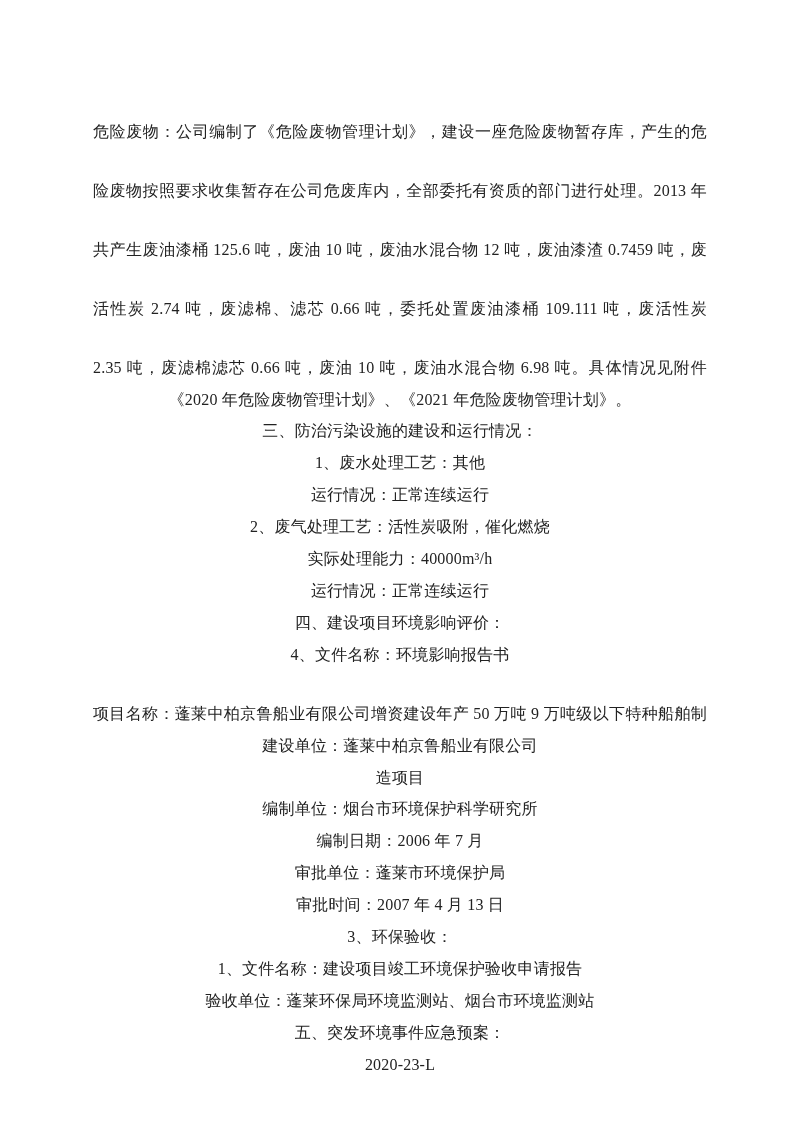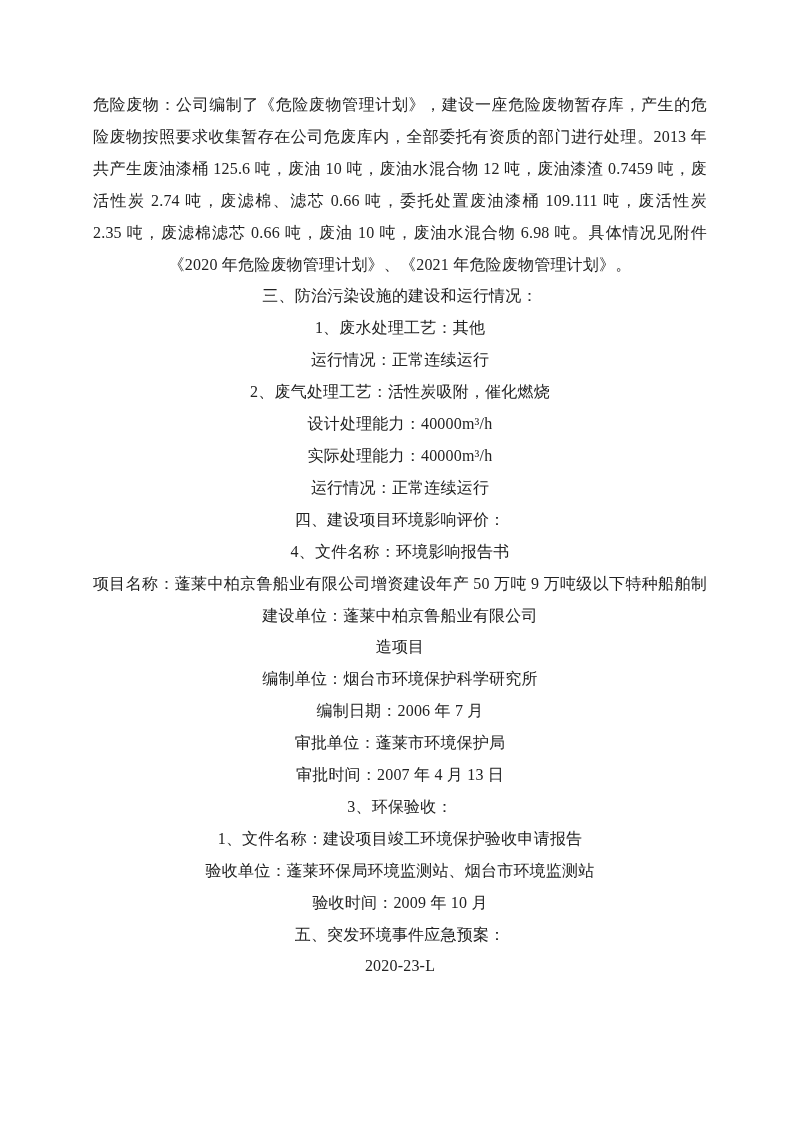--- a/index.html
+++ b/index.html
@@ -26,49 +26,48 @@
     letter-spacing: 0.2px;
   }
   .line {
     white-space: pre-wrap;
     text-align: center;
   }
   
   .line.fill {
     text-align: justify;
     text-align-last: justify;
+    margin-top: 27px;
   }
 </style>
 </head>
 <body>
 
 <div class="page">
   <div class="textblock">
     <div class="line fill">危险废物：公司编制了《危险废物管理计划》，建设一座危险废物暂存库，产生的危</div>
     <div class="line fill">险废物按照要求收集暂存在公司危废库内，全部委托有资质的部门进行处理。2013 年</div>
     <div class="line fill">共产生废油漆桶 125.6 吨，废油 10 吨，废油水混合物 12 吨，废油漆渣 0.7459 吨，废</div>
     <div class="line fill">活性炭 2.74 吨，废滤棉、滤芯 0.66 吨，委托处置废油漆桶 109.111 吨，废活性炭</div>
     <div class="line fill">2.35 吨，废滤棉滤芯 0.66 吨，废油 10 吨，废油水混合物 6.98 吨。具体情况见附件</div>
     <div class="line">《2020 年危险废物管理计划》、《2021 年危险废物管理计划》。</div>
     <div class="line">三、防治污染设施的建设和运行情况：</div>
     <div class="line">1、废水处理工艺：其他</div>
     <div class="line">运行情况：正常连续运行</div>
     <div class="line">2、废气处理工艺：活性炭吸附，催化燃烧</div>
-    <div class="line">设计处理能力：40000m³/h</div>
     <div class="line">实际处理能力：40000m³/h</div>
     <div class="line">运行情况：正常连续运行</div>
     <div class="line">四、建设项目环境影响评价：</div>
     <div class="line">4、文件名称：环境影响报告书</div>
     <div class="line fill">项目名称：蓬莱中柏京鲁船业有限公司增资建设年产 50 万吨 9 万吨级以下特种船舶制</div>
     <div class="line">建设单位：蓬莱中柏京鲁船业有限公司</div>
     <div class="line">造项目</div>
     <div class="line">编制单位：烟台市环境保护科学研究所</div>
     <div class="line">编制日期：2006 年 7 月</div>
     <div class="line">审批单位：蓬莱市环境保护局</div>
     <div class="line">审批时间：2007 年 4 月 13 日</div>
     <div class="line">3、环保验收：</div>
     <div class="line">1、文件名称：建设项目竣工环境保护验收申请报告</div>
     <div class="line">验收单位：蓬莱环保局环境监测站、烟台市环境监测站</div>
-    <div class="line">验收时间：2009 年 10 月</div>
     <div class="line">五、突发环境事件应急预案：</div>
     <div class="line">2020-23-L</div>
   </div>
 </div>
 
 </body></html>

